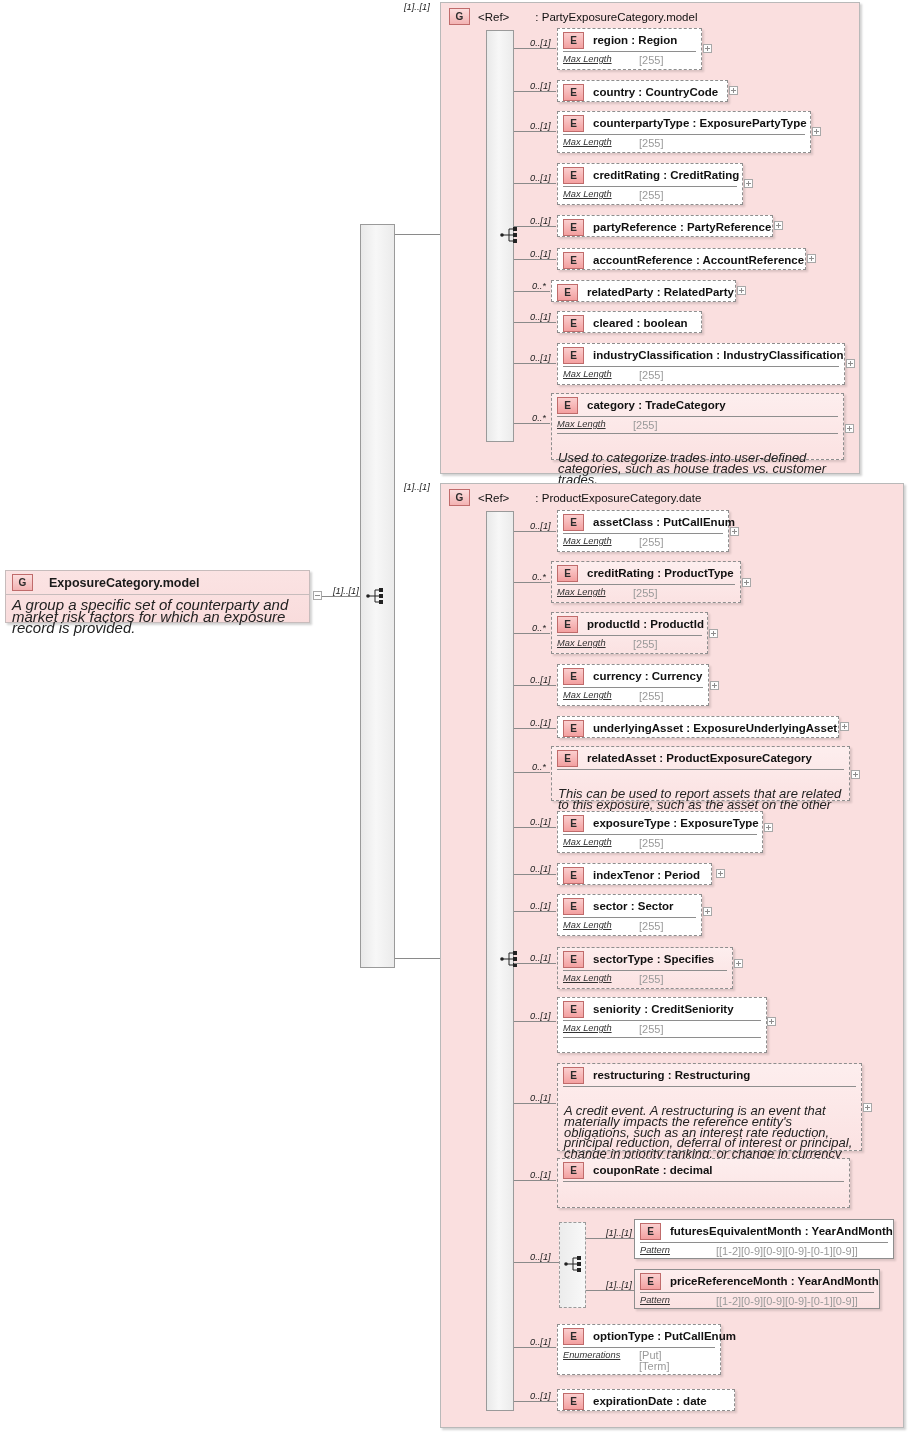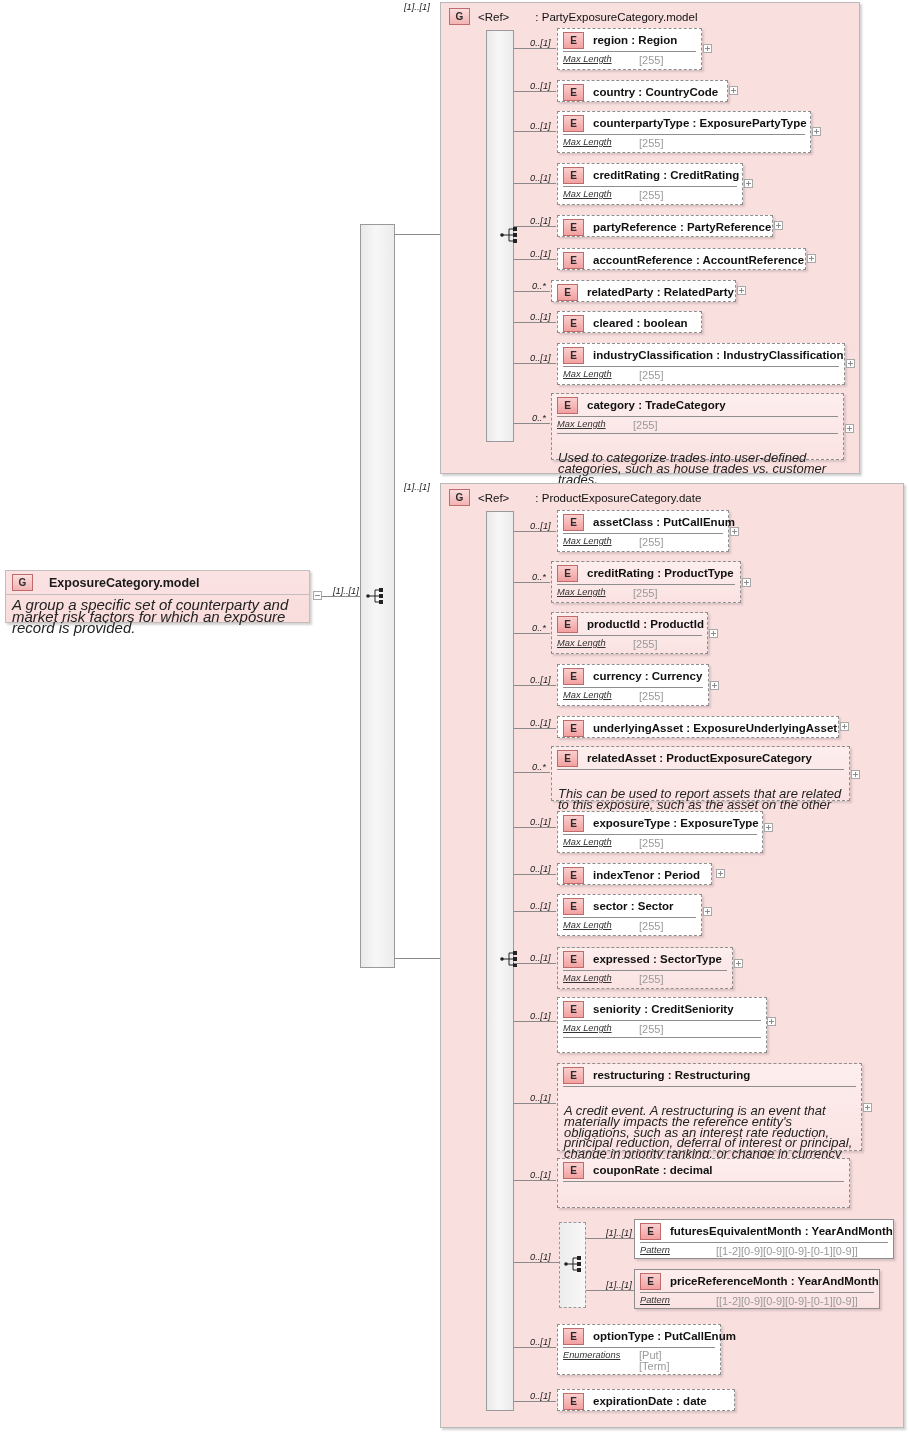--- a/index.html
+++ b/index.html
@@ -440,21 +440,21 @@
       <span class="fv">[255]</span>
     </div>
 </div>
 <div class="abs expander plus" style="left:703px;top:907px;"></div>
 
 <div class="hline" style="left:514px;top:963px;width:42px;"></div>
 <div class="card" style="left:530px;top:953px;">0..[1]</div>
 <div class="abs elem opt tint" style="left:557px;top:947px;width:176px;height:42px;">
   <div class="erow">
       <span class="eicon">E</span>
-      <span class="ename">expressed : SectorType</span>
+      <span class="ename">sectorType : Specifies</span>
     </div>
   <div class="facetline"></div>
   <div class="facet">
       <span class="fk">Max Length</span>
       <span class="fv">[255]</span>
     </div>
 </div>
 <div class="abs expander plus" style="left:734px;top:959px;"></div>
 
 <div class="hline" style="left:514px;top:1021px;width:42px;"></div>

